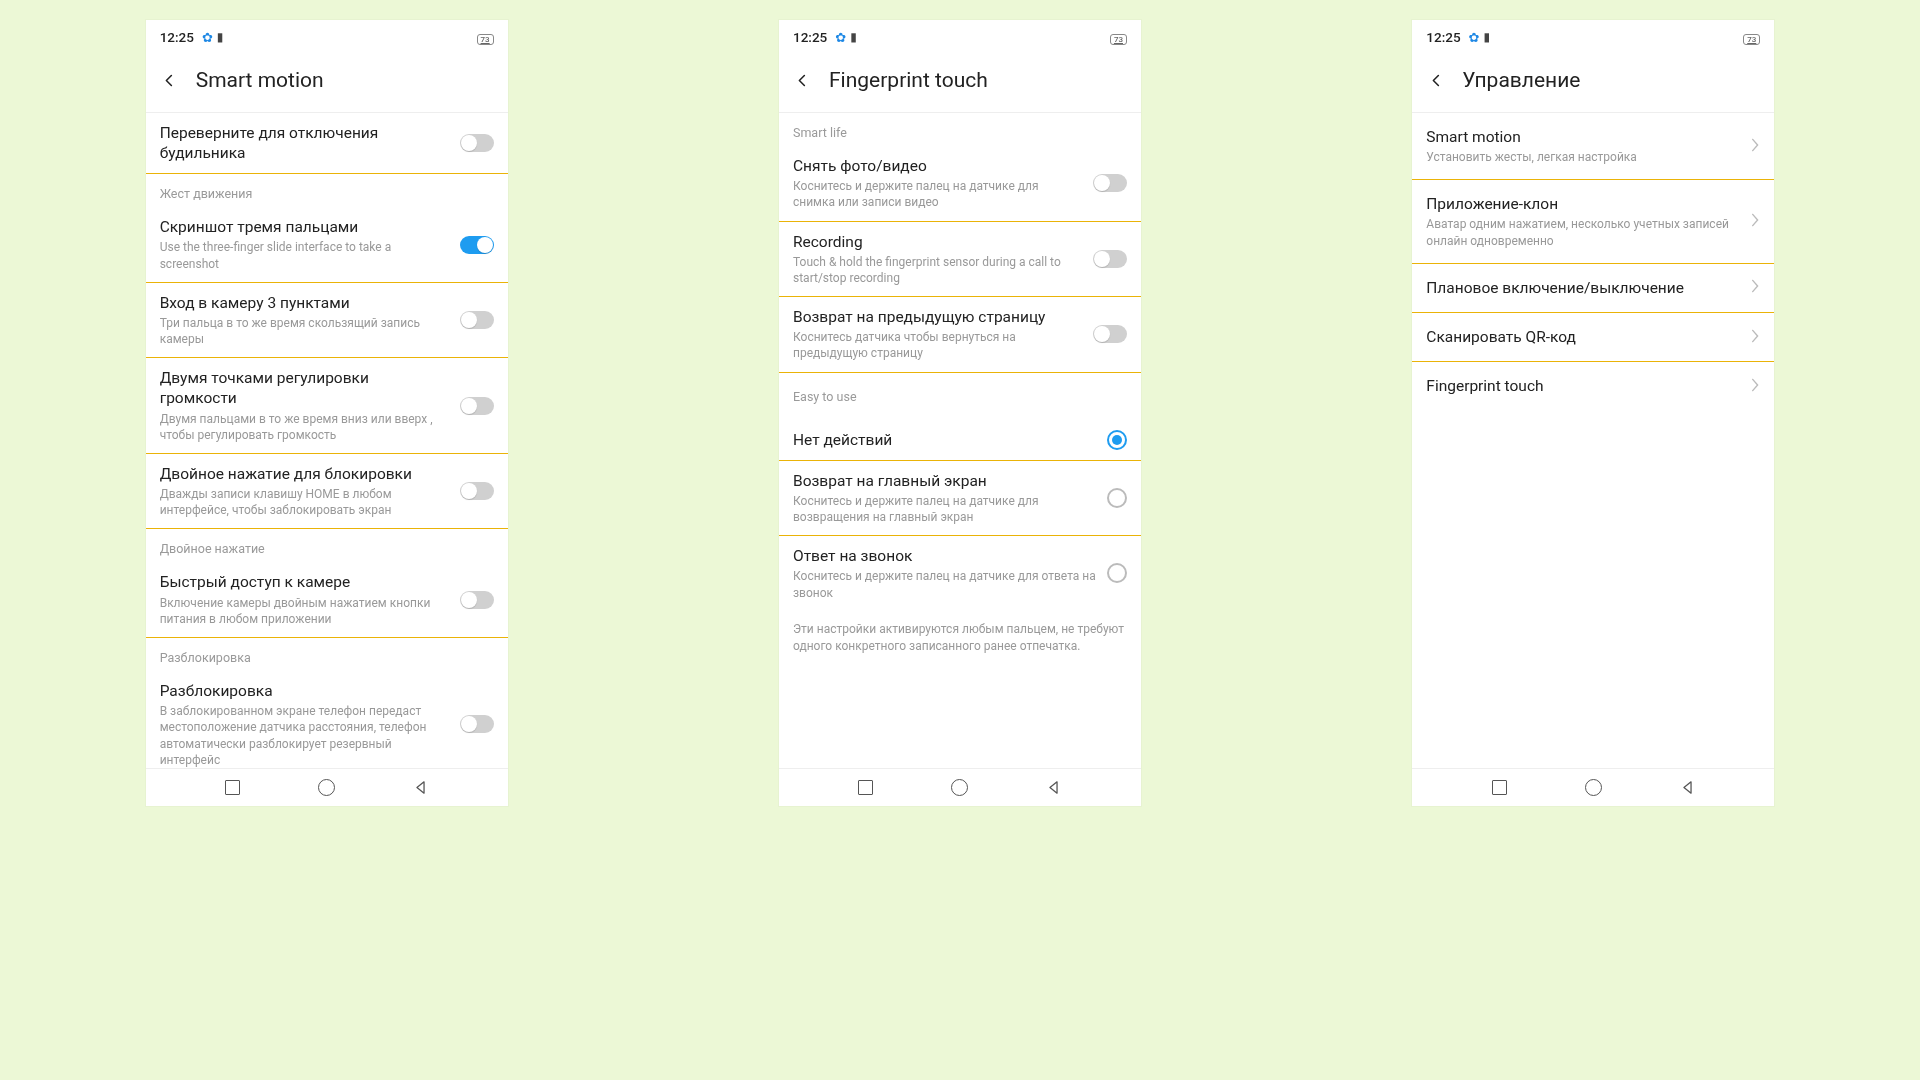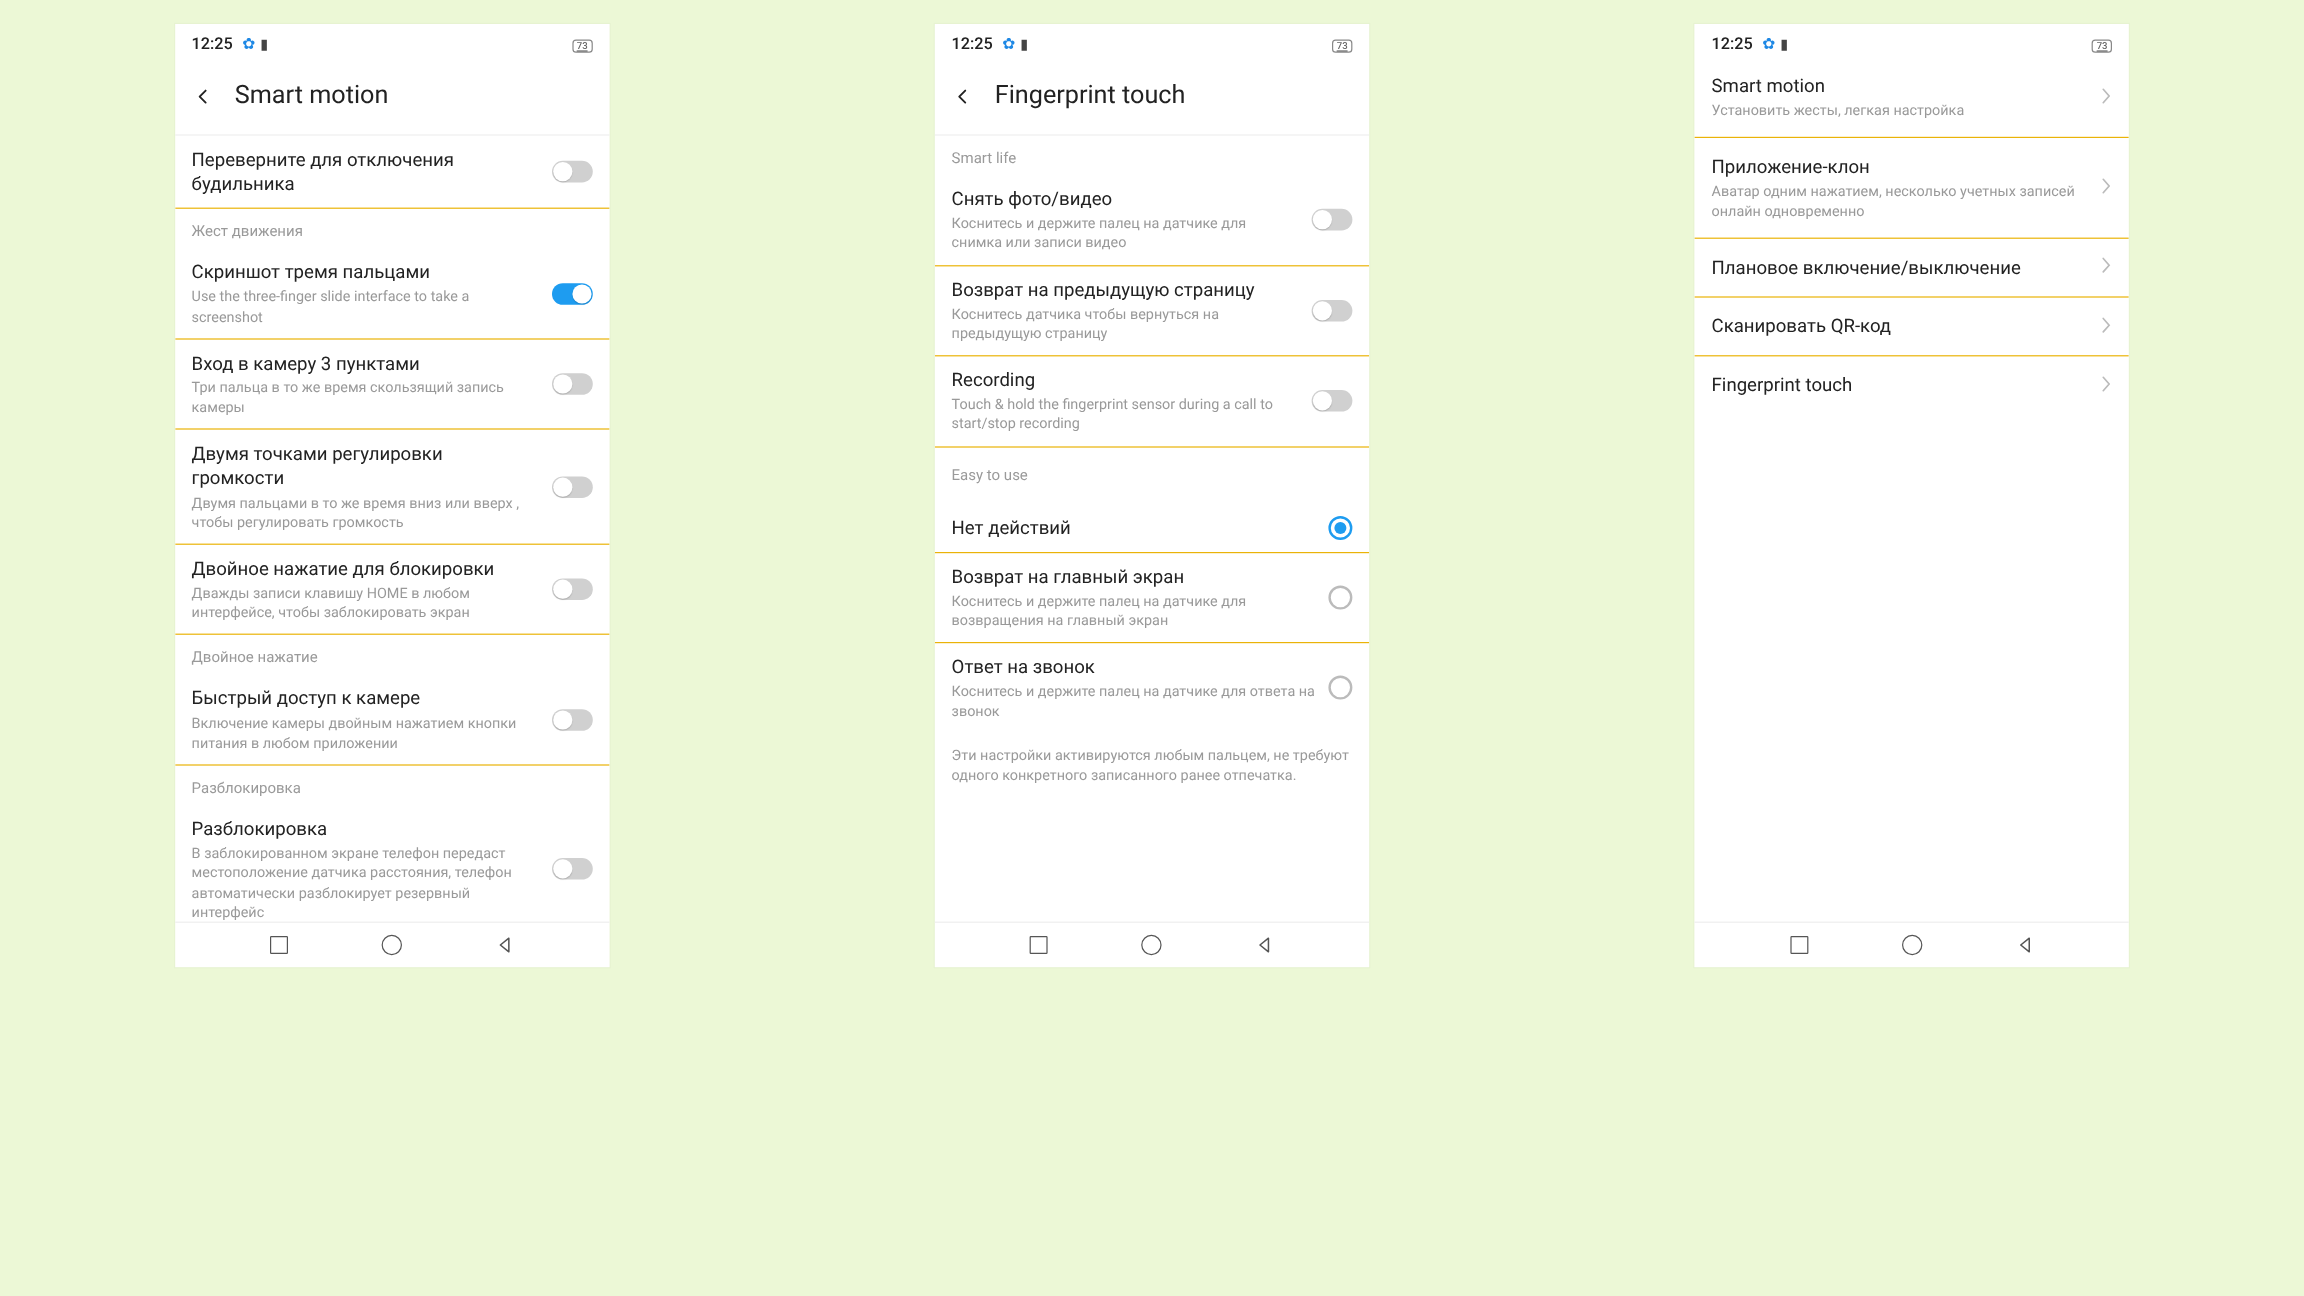--- a/index.html
+++ b/index.html
@@ -306,31 +306,31 @@
       <div class="row-text">
         <div class="row-title">Снять фото/видео</div>
         <div class="row-sub">Коснитесь и держите палец на датчике для снимка или записи видео</div>
       </div>
       <div class="row-control">
           <div class="toggle"></div>
         </div>
     </div>
     <div class="row">
       <div class="row-text">
+        <div class="row-title">Recording</div>
+        <div class="row-sub">Touch &amp; hold the fingerprint sensor during a call to start/stop recording</div>
+      </div>
+      <div class="row-control">
+          <div class="toggle"></div>
+        </div>
+    </div>
+    <div class="row">
+      <div class="row-text">
         <div class="row-title">Возврат на предыдущую страницу</div>
         <div class="row-sub">Коснитесь датчика чтобы вернуться на предыдущую страницу</div>
-      </div>
-      <div class="row-control">
-          <div class="toggle"></div>
-        </div>
-    </div>
-    <div class="row">
-      <div class="row-text">
-        <div class="row-title">Recording</div>
-        <div class="row-sub">Touch &amp; hold the fingerprint sensor during a call to start/stop recording</div>
       </div>
       <div class="row-control">
           <div class="toggle"></div>
         </div>
     </div>
     <div class="section-label" style="padding-top:16px;padding-bottom:16px">Easy to use</div>
     <div class="row">
       <div class="row-text">
         <div class="row-title">Нет действий</div>
       </div>
@@ -377,20 +377,28 @@
   <div class="status-bar">
     <span class="status-time">12:25</span>
     <span class="status-icons-left">
       <span class="gear-icon">✿</span>
       <span class="doc-icon">▮</span>
     </span>
     <span class="status-right">
       <span class="battery-box">73</span>
     </span>
   </div>
+  <div class="header">
+    <div class="back-btn">
+      <svg viewBox="0 0 24 24">
+          <path d="M15 4 L7 12 L15 20" stroke="#222" stroke-width="2.5" fill="none" stroke-linecap="round" stroke-linejoin="round"></path>
+        </svg>
+    </div>
+    <div class="header-title">Управление</div>
+  </div>
   <div class="content phone3-content">
     <div class="row">
       <div class="row-text">
         <div class="row-title">Smart motion</div>
         <div class="row-sub">Установить жесты, легкая настройка</div>
       </div>
       <div class="row-control chevron"><svg viewBox="0 0 12 20">
             <path d="M2 2 L9 10 L2 18" stroke="#bbb" stroke-width="2" fill="none" stroke-linecap="round"></path>
           </svg></div>
     </div>

